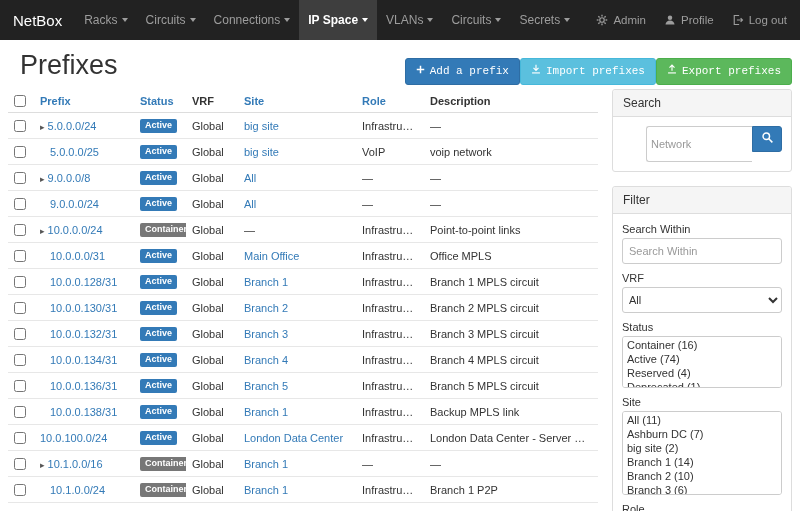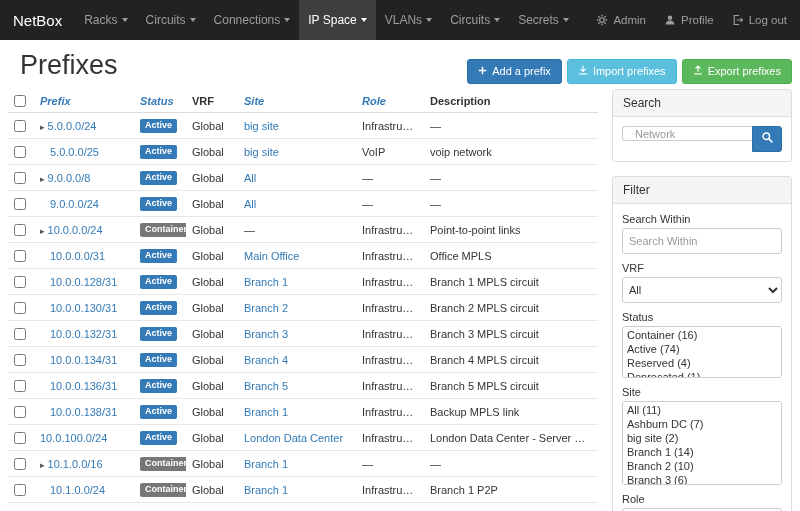--- a/index.html
+++ b/index.html
@@ -9,60 +9,60 @@
   *{box-sizing:border-box;}
   html,body{margin:0;padding:0;}
   body{width:800px;height:511px;overflow:hidden;background:#fff;color:#333;
        font-family:"Liberation Sans",sans-serif;font-size:12px;}
 
   
   .navbar{background:var(--navbar-bg,#222);height:40px;display:flex;align-items:stretch;font-size:12px;}
   .brand{color:#fff;font-size:15px;padding:0 13px;display:flex;align-items:center;text-decoration:none;}
   .nav-left{display:flex;}
   .nav-item{color:#9d9d9d;padding:0 9px;display:flex;align-items:center;gap:4px;text-decoration:none;cursor:pointer;white-space:nowrap;}
-  .nav-item.active{background:#3e3e3e;color:#fff;}
+  .nav-item.active{background:#3e3e3e;color:#fff;font-weight:bold;}
   .nav-right{margin-left:auto;display:flex;padding-right:4px;}
   .nav-right .nav-item{gap:5px;font-size:11.5px;}
   .caret-down{width:0;height:0;border-left:3.5px solid transparent;border-right:3.5px solid transparent;border-top:4px solid currentColor;display:inline-block;}
   .navicon{display:inline-flex;align-items:center;}
 
   
   .page-head{display:flex;justify-content:space-between;align-items:center;padding:4px 8px 0 8px;}
   h1{font-size:27px;font-weight:400;margin:6px 0 8px 12px;color:#333;}
-  .actions{display:flex;gap:5px;margin-top:10px;}
+  .actions{display:flex;margin-top:10px;font-family:Liberation Mono, monospace;}
   .btn{display:inline-flex;align-items:center;gap:5px;border-radius:3px;color:#fff;font-size:11px;
        padding:5px 10px;border:1px solid transparent;font-family:inherit;cursor:pointer;line-height:1.2;}
   .btn-primary{background:var(--primary,#337ab7);border-color:#2e6da4;}
   .btn-info{background:var(--info,#5bc0de);border-color:#46b8da;}
   .btn-success{background:var(--success,#5cb85c);border-color:#4cae4c;}
 
   
   .content{display:flex;padding:0 8px;align-items:flex-start;}
   .main{flex:1;min-width:0;}
 
   table{width:100%;border-collapse:collapse;font-size:11px;table-layout:fixed;}
   th{text-align:left;padding:5px 6px;border-bottom:1px solid var(--border,#ddd);font-weight:bold;white-space:nowrap;color:#333;}
-  th a{color:var(--link,#337ab7);text-decoration:none;cursor:pointer;font-style:italic;}
+  th a{color:var(--link,#337ab7);text-decoration:none;cursor:pointer;}
   td{padding:5px 6px;border-bottom:1px solid #e7e7e7;white-space:nowrap;overflow:hidden;text-overflow:ellipsis;}
   a.lnk{color:var(--link,#337ab7);text-decoration:none;cursor:pointer;}
   .label{display:inline-block;padding:2px 5px 3px;font-size:9px;font-weight:bold;color:#fff;border-radius:2px;line-height:1;}
   .label-primary{background:var(--primary,#337ab7);}
   .label-default{background:var(--badge-default,#777);}
   .tree-caret{color:#555;font-size:9px;margin-right:3px;}
   input[type=checkbox]{width:12px;height:12px;margin:0;vertical-align:middle;}
 
   
   aside{width:180px;margin-left:14px;flex:none;}
   .panel{border:1px solid var(--border,#ddd);border-radius:3px;margin-bottom:14px;background:#fff;}
   .panel-heading{background:var(--panel-head-bg,#f5f5f5);border-bottom:1px solid var(--border,#ddd);
                  padding:6px 10px;border-radius:3px 3px 0 0;font-size:12px;color:#333;}
   .panel-body{padding:9px;}
   .input-group{display:flex;}
-  .input-group input{flex:1;min-width:0;height:15px;border:1px solid #ccc;border-right:none;
-                     border-radius:3px 0 0 3px;padding:0 12px;font-size:11px;font-family:inherit;}
+  .input-group input{flex:1;min-width:0;height:36px;border:1px solid #ccc;border-right:none;
+                     border-radius:3px 0 0 3px;padding:0 4px;font-size:11px;font-family:inherit;margin-left:24px;}
   .input-group button{width:30px;height:26px;background:var(--primary,#337ab7);border:1px solid #2e6da4;
                       border-radius:0 3px 3px 0;display:flex;align-items:center;justify-content:center;cursor:pointer;padding:0;}
   .fld-label{display:block;font-size:11px;margin:8px 0 3px;color:#333;}
   .panel-body .fld-label:first-child{margin-top:0;}
   .txt{width:100%;height:26px;border:1px solid #ccc;border-radius:3px;padding:0 6px;font-size:11px;font-family:inherit;background:#fff;color:#333;}
   select.txt{padding:0 2px;}
   select[multiple]{width:100%;border:1px solid #ccc;border-radius:3px;font-size:11px;font-family:inherit;padding:1px;overflow-y:scroll;color:#333;}
   select[multiple] option{padding:1px 3px;}
   .h-status{height:52px;} .h-site{height:84px;} .h-role{height:72px;}
   select::-webkit-scrollbar{width:11px;}

